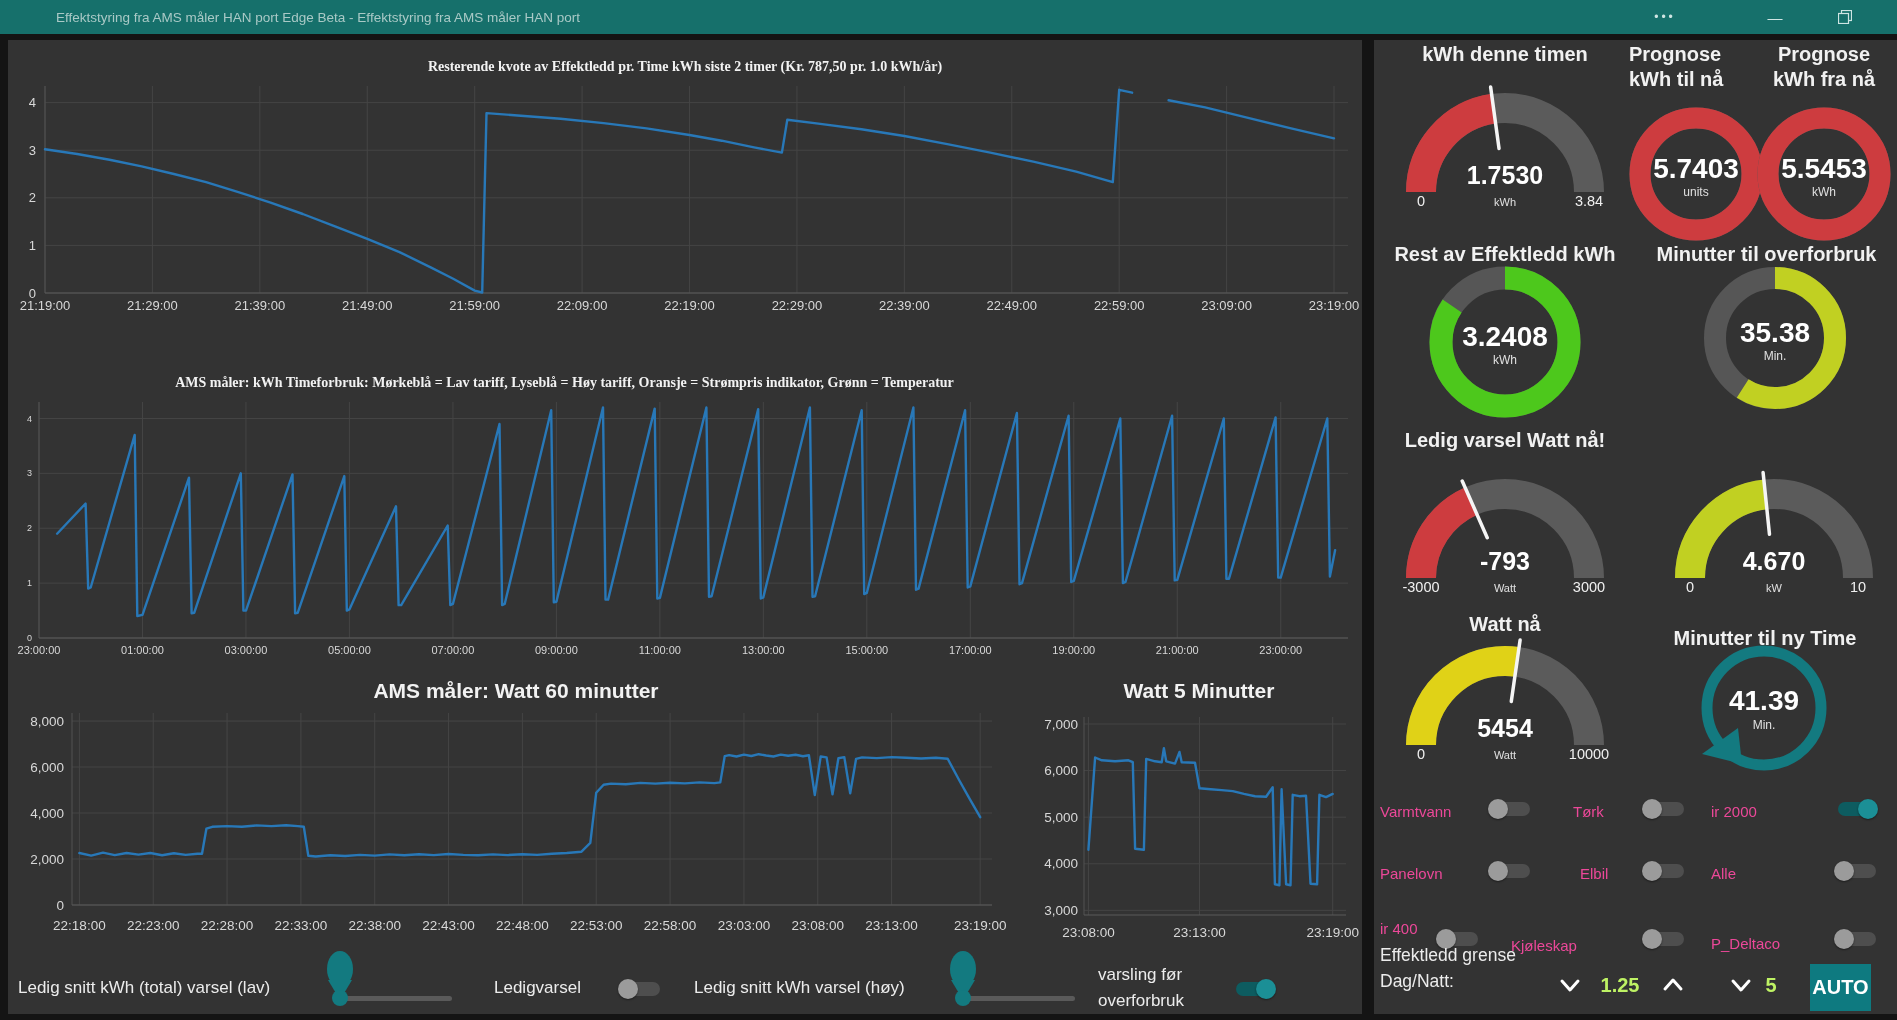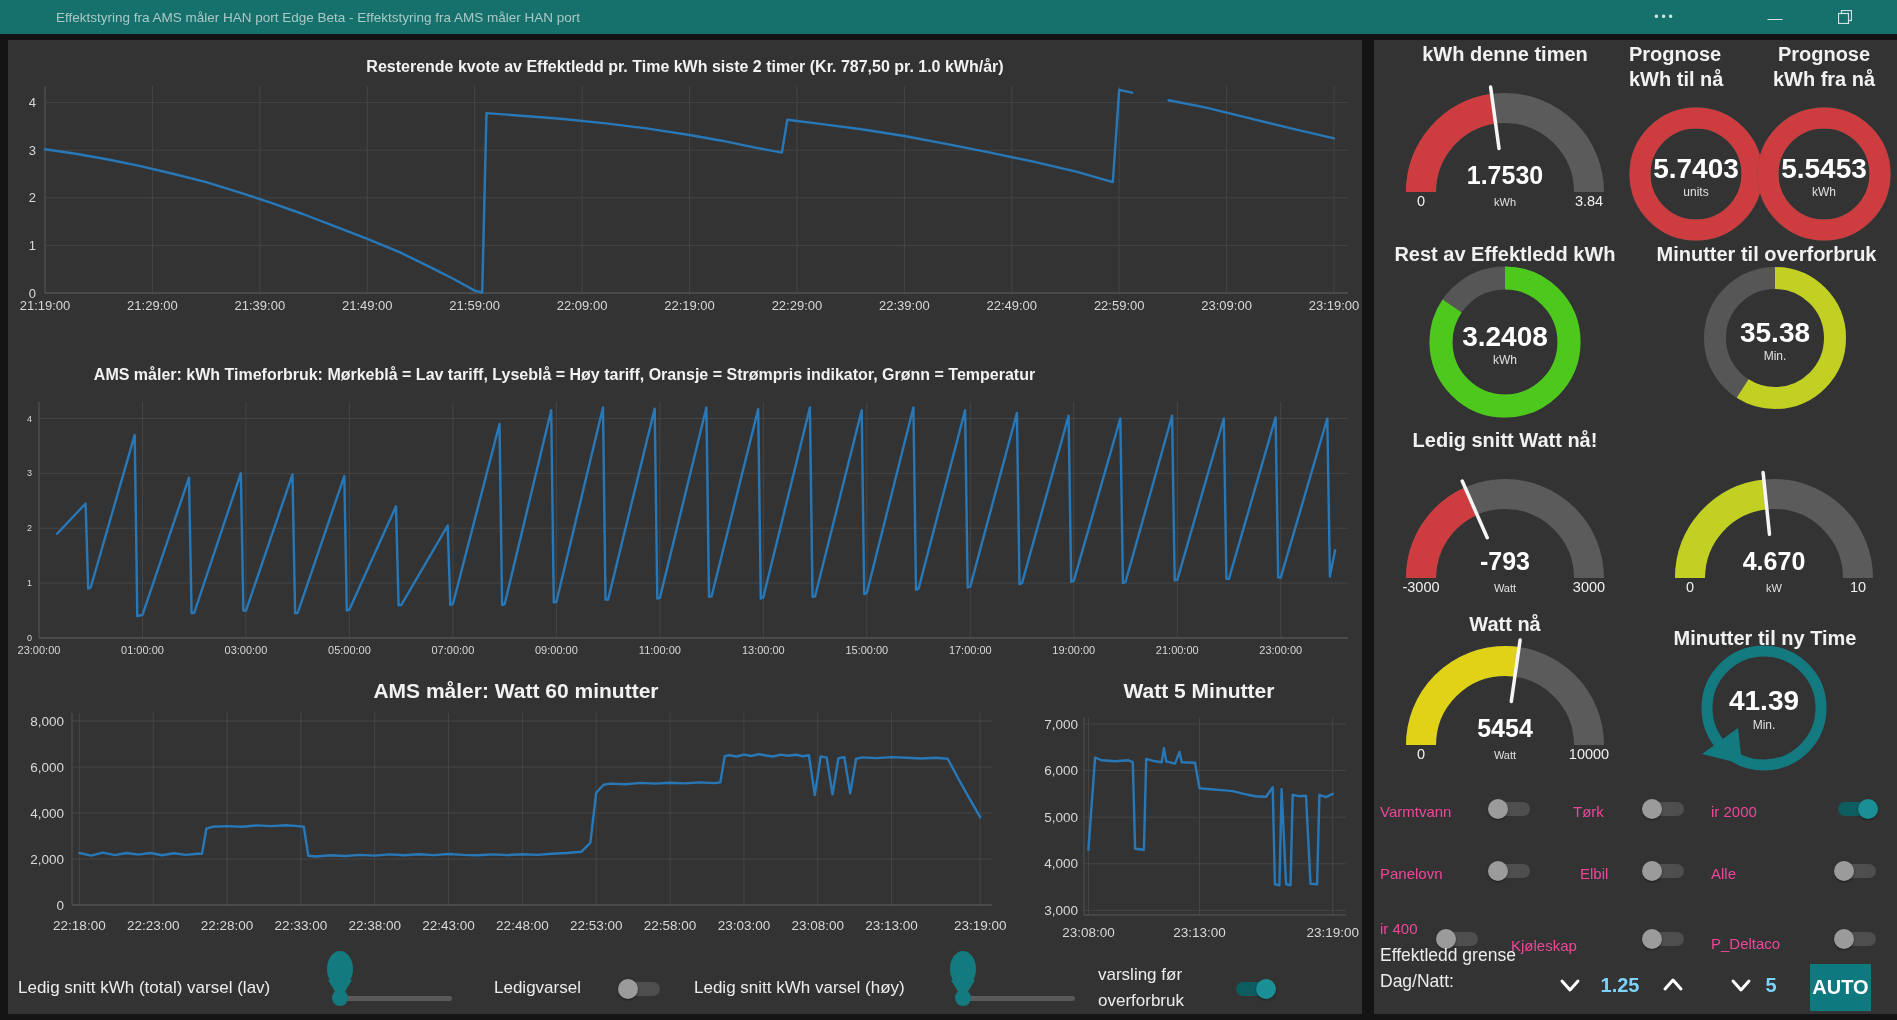--- a/index.html
+++ b/index.html
@@ -5,37 +5,37 @@
   html,body{margin:0;padding:0;background:#141414;font-family:"Liberation Sans",sans-serif;}
   .window{position:relative;width:1897px;height:1020px;background:#141414;overflow:hidden;}
   .titlebar{position:absolute;left:0;top:0;width:1897px;height:34px;background:#16706b;display:flex;align-items:center;padding-left:44px;}
   .titlebar .title{color:#a9c9c6;font-size:13.5px;padding-left:12px;white-space:nowrap;}
   .win-controls{position:absolute;right:6px;top:0;height:34px;display:flex;align-items:center;gap:30px;color:#cfe5e3;}
   .win-btn{width:40px;height:34px;display:flex;align-items:center;justify-content:center;cursor:pointer;font-size:15px;}
   .more-dots{letter-spacing:3px;font-size:12px;margin-right:40px;}
   .charts-panel{position:absolute;left:8px;top:40px;width:1354px;height:974px;background:#333333;}
   .sidebar{position:absolute;left:1374px;top:40px;width:523px;height:974px;background:#333333;}
   .chart-title{position:absolute;color:#f2f2f2;font-weight:bold;}
-  .ct-sm{font-size:16px;line-height:26px;text-align:center;}
+  .ct-sm{font-size:14px;line-height:26px;text-align:center;font-family:Liberation Serif, serif;}
   .ct-lg{font-size:21px;line-height:26px;text-align:center;}
   svg.chart{position:absolute;overflow:visible;}
   .sb-header{position:absolute;color:#f1f1f1;font-weight:600;font-size:20px;line-height:25px;}
   .sb-svg{position:absolute;}
   .toggle-label{position:absolute;color:#ec4899;font-size:15px;line-height:28px;white-space:nowrap;}
   .toggle-label.wrap{white-space:normal;line-height:26px;}
   .switch{position:absolute;width:46px;height:26px;cursor:pointer;}
   .switch .track{position:absolute;left:4px;top:6px;width:38px;height:14px;border-radius:7px;background:#4e4e4e;}
   .switch .knob{position:absolute;top:3px;left:0;width:20px;height:20px;border-radius:50%;background:#9b9b9b;box-shadow:0 1px 2px rgba(0,0,0,.45);}
   .switch.on .track{background:#0d5c60;}
   .switch.on .knob{left:24px;background:#1b8f96;}
   .footer-label{position:absolute;color:#ececec;font-size:17px;line-height:28px;white-space:nowrap;}
   .footer-label.wrap{white-space:normal;line-height:26px;}
   .grense-label{position:absolute;color:#ececec;font-size:17.5px;line-height:26px;}
   .stepper-btn{position:absolute;width:26px;height:28px;cursor:pointer;}
-  .stepper-val{position:absolute;color:#7dd3fc;font-size:20px;font-weight:bold;line-height:28px;text-align:center;}
+  .stepper-val{position:absolute;color:#bef264;font-size:20px;font-weight:bold;line-height:28px;text-align:center;}
   .auto-btn{position:absolute;background:#0e7a80;color:#fff;font-weight:bold;font-size:20px;display:flex;align-items:center;justify-content:center;cursor:pointer;}
   .slider-svg{position:absolute;overflow:visible;}
 </style>
 </head>
 <body>
 
 <div class="window">
   <div class="titlebar">
     <span class="title">Effektstyring fra AMS måler HAN port Edge Beta - Effektstyring fra AMS måler HAN port</span>
     <div class="win-controls">
@@ -89,21 +89,21 @@
         <line x1="35" y1="70.24137931034483" x2="1338" y2="70.24137931034483" stroke="#454545" stroke-width="1"></line>
         <text x="26" y="74.79137931034482" fill="#d8d8d8" font-size="13" text-anchor="end" font-family="&quot;Liberation Sans&quot;,sans-serif">3</text>
         <line x1="35" y1="22.655172413793082" x2="1338" y2="22.655172413793082" stroke="#454545" stroke-width="1"></line>
         <text x="26" y="27.205172413793083" fill="#d8d8d8" font-size="13" text-anchor="end" font-family="&quot;Liberation Sans&quot;,sans-serif">4</text>
         <line x1="35" y1="6" x2="35" y2="213" stroke="#525252" stroke-width="1"></line>
         <line x1="35" y1="213" x2="1338" y2="213" stroke="#5a5a5a" stroke-width="1"></line>
         <path d="M35.0 69.3 L67.2 74.0 L99.5 79.8 L131.7 86.4 L163.9 94.0 L196.1 102.1 L228.4 112.1 L260.6 122.6 L292.8 134.0 L325.0 146.4 L357.3 158.8 L389.5 172.1 L421.7 187.8 L443.2 198.7 L464.7 210.6 L472.2 212.5 L476.5 33.1 L507.6 35.5 L550.6 38.8 L593.6 43.1 L636.5 48.4 L679.5 55.0 L711.7 60.7 L744.0 67.4 L771.9 72.6 L777.3 39.8 L808.4 43.6 L851.4 49.3 L894.4 56.0 L937.3 64.1 L980.3 72.6 L1023.3 81.7 L1066.2 91.7 L1102.8 102.1 L1109.2 9.8 L1122.1 12.7" fill="none" stroke="#2878b8" stroke-width="2.4" stroke-linejoin="round" stroke-linecap="round"></path>
         <path d="M1158.6 20.3 L1195.1 27.4 L1238.1 37.9 L1281.1 48.4 L1324.0 58.3" fill="none" stroke="#2878b8" stroke-width="2.4" stroke-linejoin="round" stroke-linecap="round"></path>
       </svg>
 
-    <div class="chart-title ct-sm" style="left:0;top:322px;width:1113px;">AMS måler: kWh Timeforbruk: Mørkeblå = Lav tariff, Lyseblå = Høy tariff, Oransje = Strømpris indikator, Grønn = Temperatur</div>
+    <div class="chart-title ct-sm" style="left:0;top:330px;width:1113px;">AMS måler: kWh Timeforbruk: Mørkeblå = Lav tariff, Lyseblå = Høy tariff, Oransje = Strømpris indikator, Grønn = Temperatur</div>
     <svg class="chart" id="svg-hourly" width="1350" height="262" style="left:2px;top:358px;">
         <line x1="29" y1="4" x2="29" y2="240" stroke="#454545" stroke-width="1"></line>
         <text x="29" y="256" fill="#d8d8d8" font-size="11" text-anchor="middle" font-family="&quot;Liberation Sans&quot;,sans-serif">23:00:00</text>
         <line x1="132.47826086956522" y1="4" x2="132.47826086956522" y2="240" stroke="#454545" stroke-width="1"></line>
         <text x="132.47826086956522" y="256" fill="#d8d8d8" font-size="11" text-anchor="middle" font-family="&quot;Liberation Sans&quot;,sans-serif">01:00:00</text>
         <line x1="235.95652173913044" y1="4" x2="235.95652173913044" y2="240" stroke="#454545" stroke-width="1"></line>
         <text x="235.95652173913044" y="256" fill="#d8d8d8" font-size="11" text-anchor="middle" font-family="&quot;Liberation Sans&quot;,sans-serif">03:00:00</text>
         <line x1="339.4347826086956" y1="4" x2="339.4347826086956" y2="240" stroke="#454545" stroke-width="1"></line>
         <text x="339.4347826086956" y="256" fill="#d8d8d8" font-size="11" text-anchor="middle" font-family="&quot;Liberation Sans&quot;,sans-serif">05:00:00</text>
         <line x1="442.9130434782609" y1="4" x2="442.9130434782609" y2="240" stroke="#454545" stroke-width="1"></line>
@@ -267,21 +267,21 @@
       </svg>
 
     <div class="sb-header" style="left:262px;top:202px;width:261px;text-align:center;">Minutter til overforbruk</div>
     <svg class="sb-svg" id="g-over" width="144" height="144" style="left:329px;top:226px;">
         <circle cx="72" cy="72" r="60" fill="none" stroke="#565656" stroke-width="22"></circle>
         <circle cx="72" cy="72" r="60" fill="none" stroke="#c1d022" stroke-width="22" stroke-dasharray="222.3 387.0" transform="rotate(-90 72 72)"></circle>
         <text x="72" y="76" fill="#ffffff" font-size="28" text-anchor="middle" font-family="&quot;Liberation Sans&quot;,sans-serif" font-weight="bold">35.38</text>
         <text x="72" y="94" fill="#e0e0e0" font-size="12" text-anchor="middle" font-family="&quot;Liberation Sans&quot;,sans-serif">Min.</text>
       </svg>
 
-    <div class="sb-header" style="left:0;top:388px;width:262px;text-align:center;">Ledig snitt Watt nå!</div>
+    <div class="sb-header" style="left:0;top:388px;width:262px;text-align:center;">Ledig varsel Watt nå!</div>
     <svg class="sb-svg" id="g-lwatt" width="232" height="138" style="left:15px;top:420px;">
         <path d="M 32 118 A 84 84 0 0 1 200 118" fill="none" stroke="#5b5b5b" stroke-width="30"></path>
         <path d="M 32 118 A 84 84 0 0 1 200 118" fill="none" stroke="#cd3c3f" stroke-width="30" stroke-dasharray="97.1 273.9"></path>
         <line x1="116" y1="12" x2="116" y2="74" stroke="#f5f5f5" stroke-width="3.5" stroke-linecap="round" transform="rotate(-23.8 116 118)"></line>
         <text x="116" y="110" fill="#ffffff" font-size="25" text-anchor="middle" font-family="&quot;Liberation Sans&quot;,sans-serif" font-weight="bold">-793</text>
         <text x="116" y="132" fill="#e0e0e0" font-size="11" text-anchor="middle" font-family="&quot;Liberation Sans&quot;,sans-serif">Watt</text>
         <text x="32" y="132" fill="#f0f0f0" font-size="14.5" text-anchor="middle" font-family="&quot;Liberation Sans&quot;,sans-serif">-3000</text>
         <text x="200" y="132" fill="#f0f0f0" font-size="14.5" text-anchor="middle" font-family="&quot;Liberation Sans&quot;,sans-serif">3000</text>
       </svg>
 

